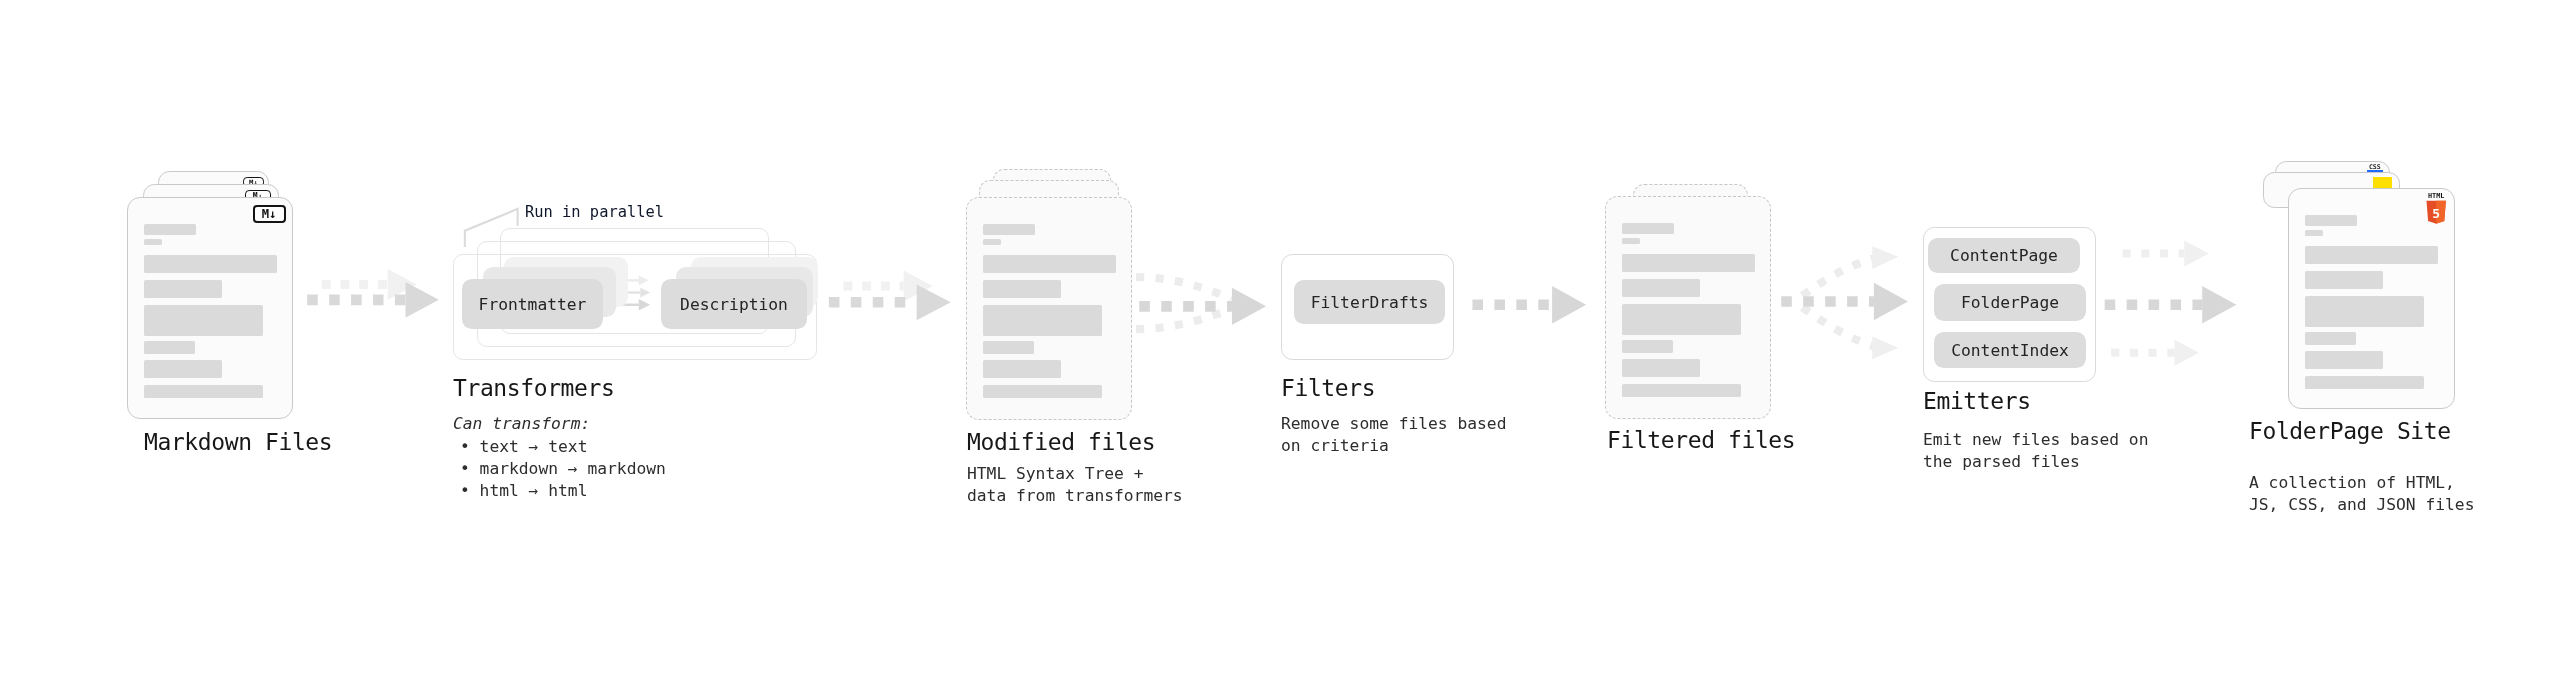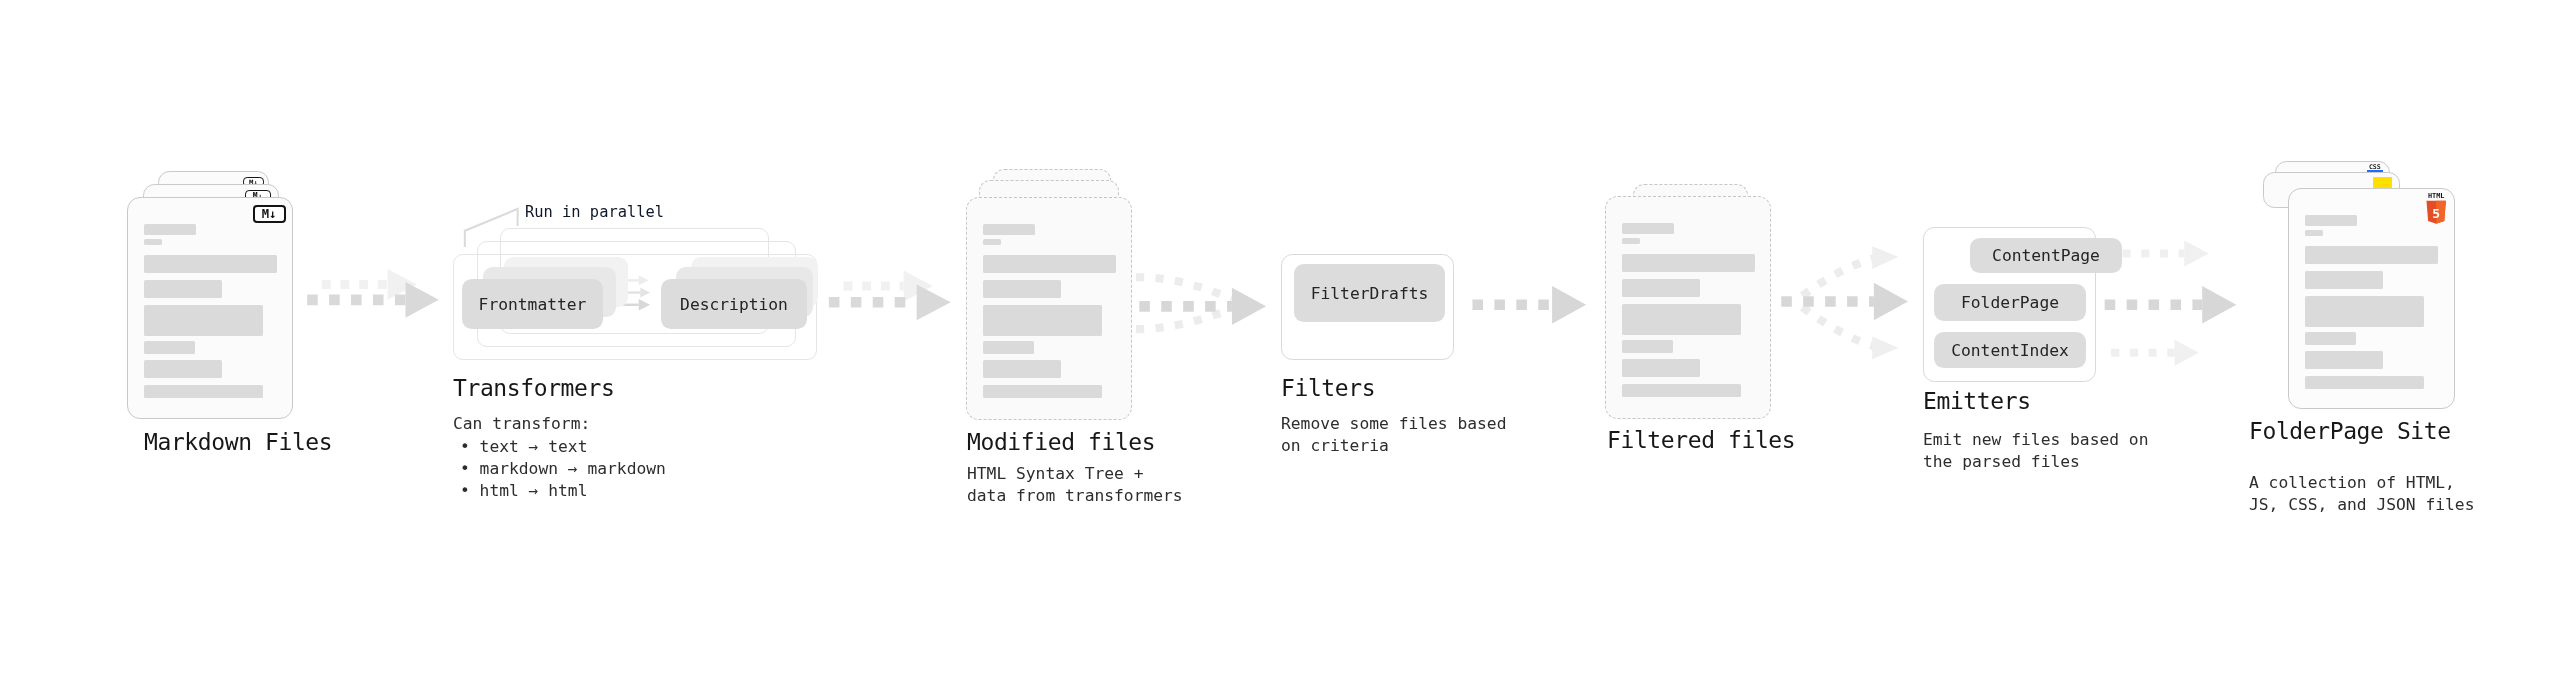--- a/index.html
+++ b/index.html
@@ -149,21 +149,21 @@
 
     <div class="chip echo2" style="left:504px;top:257px;width:124px;height:50px;"></div>
     <div class="chip echo1" style="left:483px;top:267px;width:133px;height:50px;"></div>
     <div class="chip" style="left:462px;top:279px;width:141px;height:50px;">Frontmatter</div>
 
     <div class="chip echo2" style="left:691px;top:257px;width:127px;height:50px;"></div>
     <div class="chip echo1" style="left:676px;top:267px;width:137px;height:50px;"></div>
     <div class="chip" style="left:661px;top:279px;width:146px;height:50px;">Description</div>
 
     <div class="title" style="left:453px;top:375px;">Transformers</div>
-    <div class="body-text" style="left:453px;top:413px;">
+    <div class="body-text" style="left:453px;top:413px;font-style:italic;">
       <span>Can transform:</span>
     </div>
     <div class="body-text" style="left:460px;top:436px;">
       <div>• text → text</div>
       <div>• markdown → markdown</div>
       <div>• html → html</div>
     </div>
   </div>
 
   <div>
@@ -183,21 +183,21 @@
     </div>
     <div class="title" style="left:967px;top:429px;">Modified files</div>
     <div class="body-text" style="left:967px;top:463px;">
       <div>HTML Syntax Tree +</div>
       <div>data from transformers</div>
     </div>
   </div>
 
   <div>
     <div class="panel" style="left:1281px;top:254px;width:173px;height:106px;"></div>
-    <div class="chip" style="left:1294px;top:264px;width:151px;height:58px;">FilterDrafts</div>
+    <div class="chip" style="left:1294px;top:280px;width:151px;height:44px;">FilterDrafts</div>
     <div class="title" style="left:1281px;top:375px;">Filters</div>
     <div class="body-text" style="left:1281px;top:413px;">
       <div>Remove some files based</div>
       <div>on criteria</div>
     </div>
   </div>
 
   <div>
     <div class="tab dashed" style="left:1633px;top:184px;width:115px;height:32.5px;"></div>
     <div class="doc dashed" style="left:1605px;top:196px;width:166px;height:223px;">
@@ -210,21 +210,21 @@
         <div class="bar b6"></div>
         <div class="bar b7"></div>
         <div class="bar b8"></div>
       </div>
     </div>
     <div class="title" style="left:1607px;top:427px;">Filtered files</div>
   </div>
 
   <div>
     <div class="panel" style="left:1923px;top:227px;width:173px;height:155px;"></div>
-    <div class="chip" style="left:1970px;top:238px;width:152px;height:35px;">ContentPage</div>
+    <div class="chip" style="left:1928px;top:238px;width:152px;height:35px;">ContentPage</div>
     <div class="chip" style="left:1934px;top:284px;width:152px;height:37px;">FolderPage</div>
     <div class="chip" style="left:1934px;top:332px;width:152px;height:36px;">ContentIndex</div>
     <div class="title" style="left:1923px;top:388px;">Emitters</div>
     <div class="body-text" style="left:1923px;top:429px;">
       <div>Emit new files based on</div>
       <div>the parsed files</div>
     </div>
   </div>
 
   <div>

